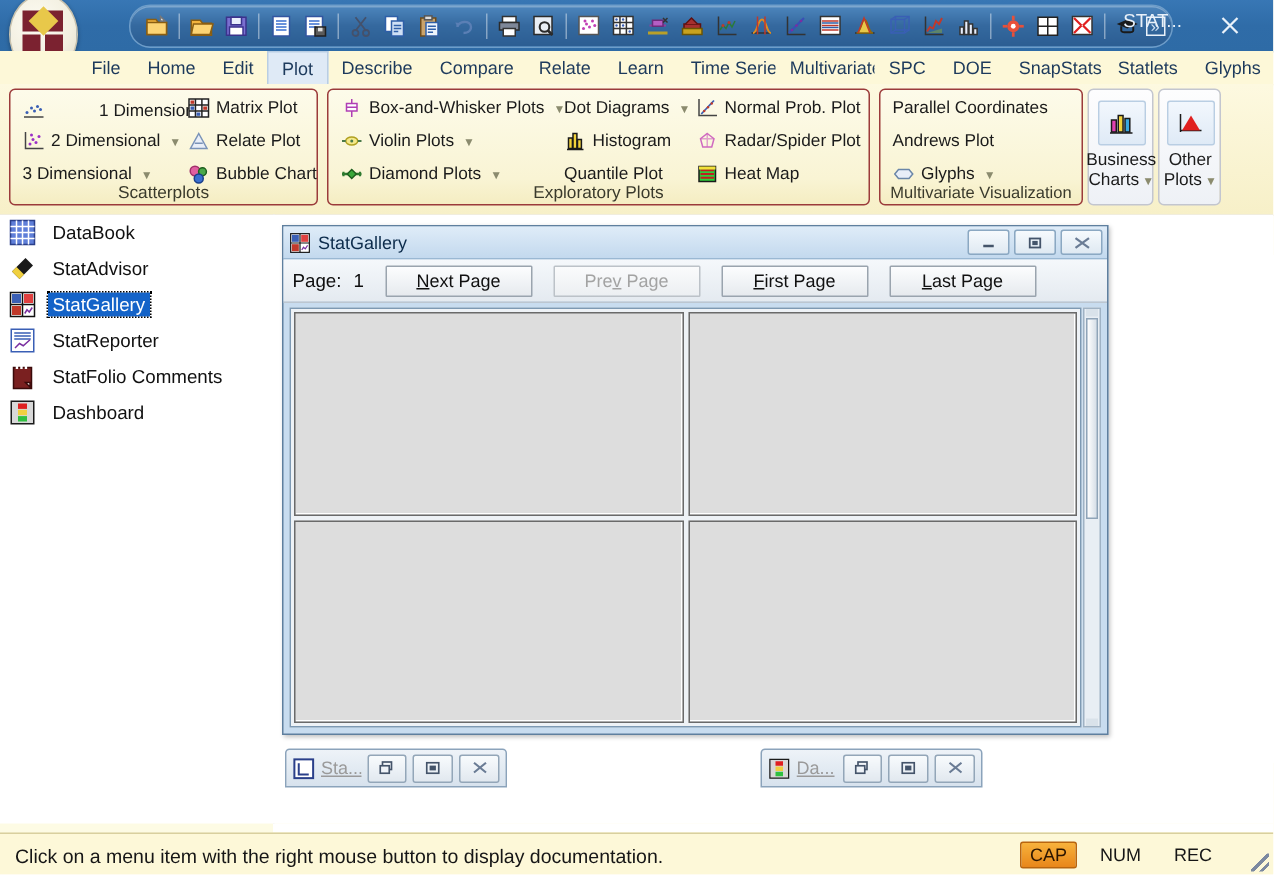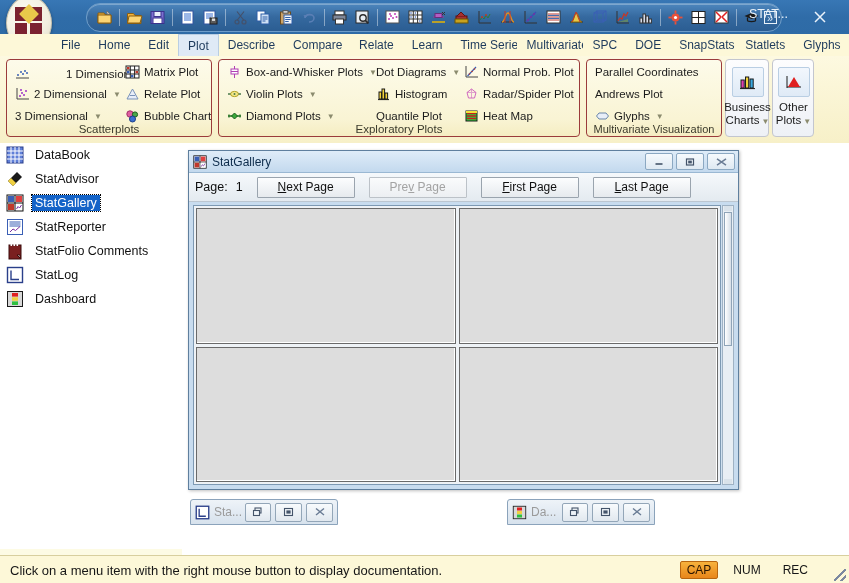--- a/index.html
+++ b/index.html
@@ -251,21 +251,21 @@
 
   
   .minwin {
     position:absolute; height:26px;
     border:1px solid #8ba3bb; border-radius:3px 3px 0 0;
     background:linear-gradient(to bottom,#eef3f8,#d7e2ed);
     display:flex; align-items:center; padding:0 4px; gap:4px;
     box-sizing:border-box;
   }
   .mw-ic { width:15px; height:15px; }
-  .mw-txt { font-size:12px; color:#9a9a9a; width:30px; overflow:hidden; white-space:nowrap;}
+  .mw-txt { font-size:12px; color:#9a9a9a; width:30px; overflow:hidden; white-space:nowrap;text-decoration:underline;}
   .mw-btn {
     width:28px; height:17px;
     background:linear-gradient(to bottom,#f8fbfd,#e1e8ef);
     border:1px solid #93a6b8; border-radius:2px;
     display:flex; align-items:center; justify-content:center; cursor:pointer;
   }
 
   
   .statusbar {
     position:absolute; left:0; top:555px; width:849px; height:28px;
@@ -908,29 +908,20 @@
               <rect x="4.5" y="1" width="1.6" height="3"></rect>
               <rect x="7.5" y="1" width="1.6" height="3"></rect>
               <rect x="10.5" y="1" width="1.6" height="3"></rect>
             </g>
             <path d="M11 13h3v3z" fill="#fff" stroke="#3a0a0a"></path>
           </svg>
       </span>
       <span class="sb-lbl">StatFolio Comments</span>
     </div>
 
-    <div class="sb-item">
-      <span class="sb-ic">
-        <svg width="18" height="18" viewBox="0 0 18 18">
-            <rect x="1.5" y="1.5" width="15" height="15" fill="#fff" stroke="#2a3f8a" stroke-width="1.4"></rect>
-            <path d="M5 4.5v9h8" fill="none" stroke="#2a3f8a" stroke-width="1.4"></path>
-          </svg>
-      </span>
-      <span class="sb-lbl">StatLog</span>
-    </div>
 
     <div class="sb-item">
       <span class="sb-ic">
         <svg width="18" height="18" viewBox="0 0 18 18">
             <rect x="1.5" y="1.5" width="15" height="15" fill="#d8d8d8" stroke="#1a1a1a"></rect>
             <rect x="6" y="3" width="6" height="3.6" fill="#e02020"></rect>
             <rect x="6" y="7.2" width="6" height="3.6" fill="#f0d040"></rect>
             <rect x="6" y="11.4" width="6" height="3.6" fill="#2fc040"></rect>
           </svg>
       </span>

